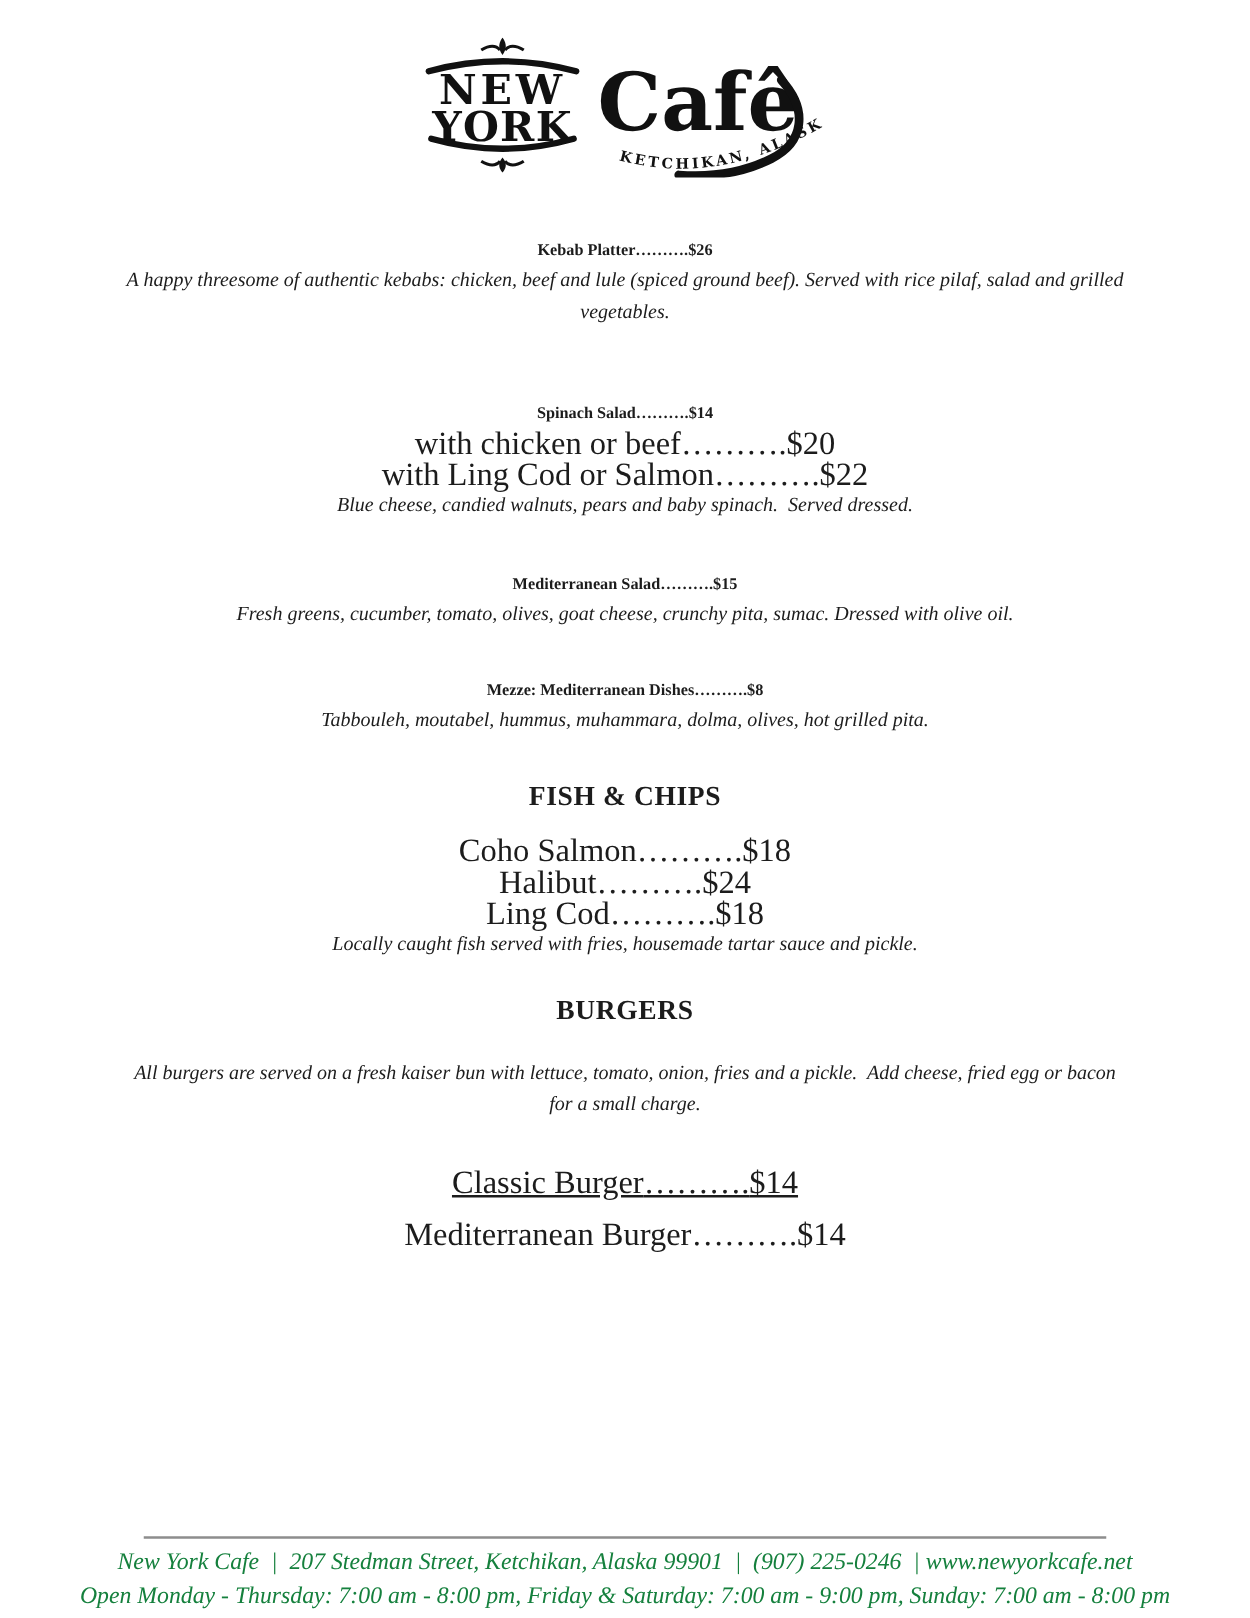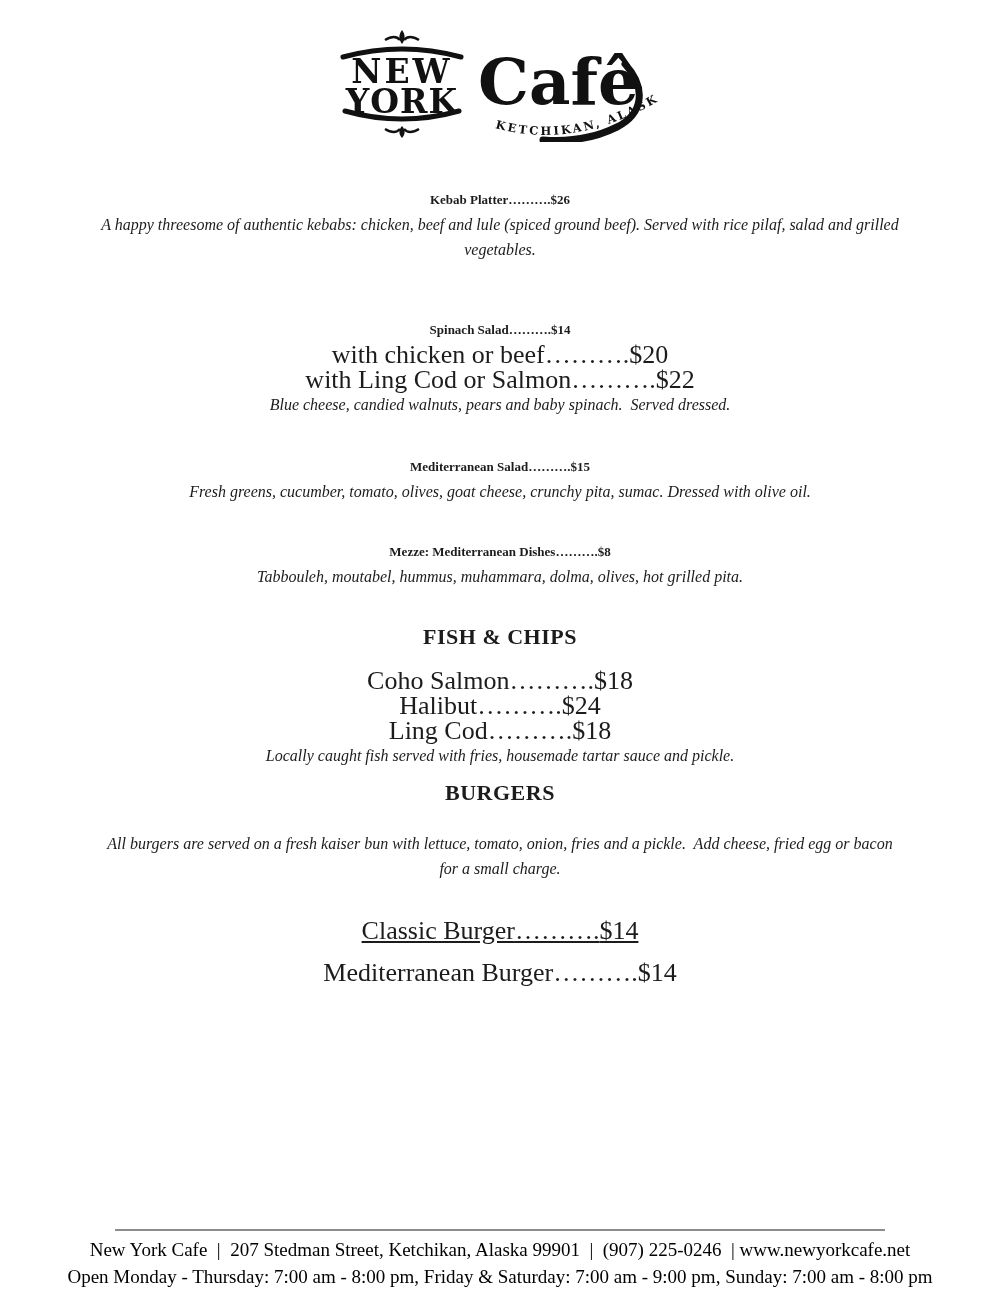--- a/index.html
+++ b/index.html
@@ -22,29 +22,29 @@
   .desc       { font-size:16px; font-style:italic; line-height:25px; white-space:pre-wrap; }
   .section-heading { font-size:22px; font-weight:bold; letter-spacing:0.5px; line-height:28px; }
 
   .sec-kebab        { margin-top:46px; }
   .sec-spinach      { margin-top:56px; }
   .sec-medsalad     { margin-top:38px; }
   .sec-mezze        { margin-top:36px; }
   .head-fish        { margin-top:34px; }
   .sec-fishitems    { margin-top:17px;text-align:center; }
   .sec-falafel      { margin-top:37px; }
-  .head-burgers     { margin-top:11px; }
+  .head-burgers     { margin-top:26px; }
   .sec-burgerintro  { margin-top:24px; }
   .sec-classic      { margin-top:37px;text-decoration:underline; }
   .sec-medburger    { margin-top:17px; }
 
   .footer { position:absolute; left:0; top:1199px; width:1000px; text-align:center; }
   .footer-divider { width:770px; height:2px; background:#8d8d8d; margin:0 auto; }
   .footer-line {
-    font-size:19px; color:#000000;
+    font-size:19px; font-style:italic; color:#15803d;
     line-height:27px; white-space:pre-wrap;
   }
   .footer-line.first { margin-top:5px; }
 </style>
 </head>
 <body>
 
 <div class="page">
 
   <div class="logo-wrap">

